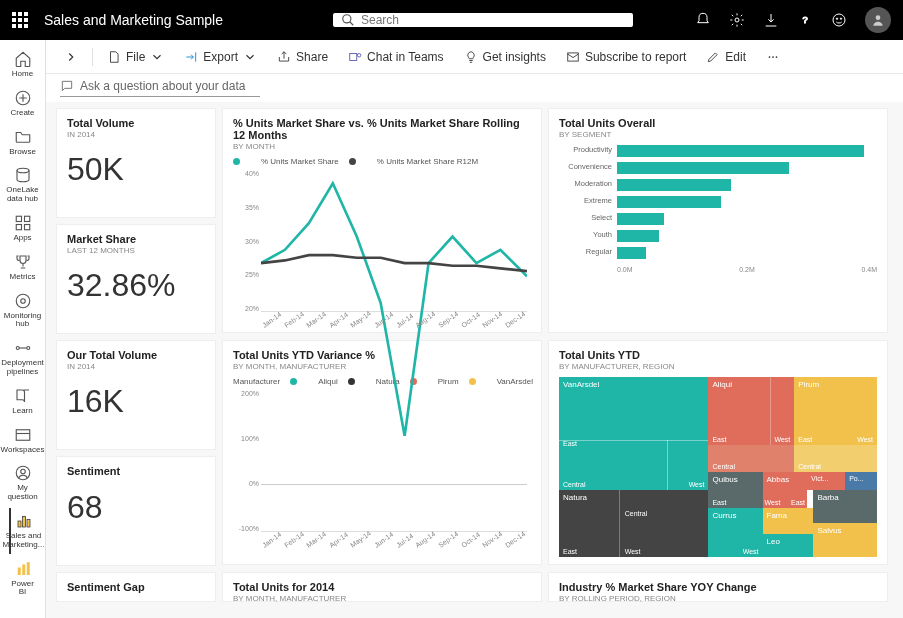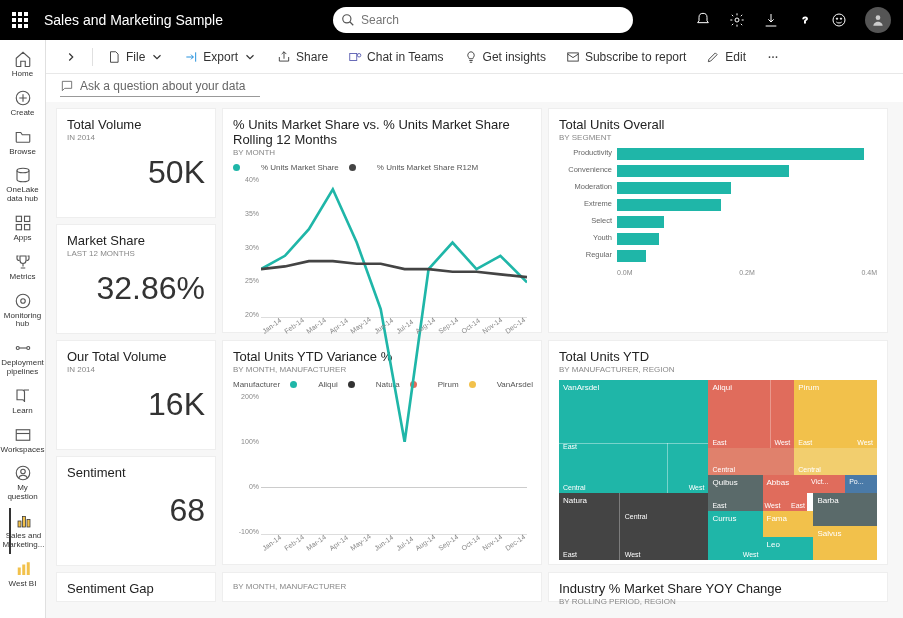--- a/index.html
+++ b/index.html
@@ -1,21 +1,21 @@
 <!DOCTYPE html>
 <html><head>
 <meta charset="utf-8">
 <style>
 * { box-sizing: border-box; margin: 0; padding: 0; font-family: "Segoe UI", Arial, sans-serif; }
 body { width: 903px; height: 618px; overflow: hidden; background: #fff; }
 .topbar { height: 40px; background: #000; display: flex; align-items: center; padding: 0 12px; color: #fff; }
 .waffle { width: 16px; height: 16px; display: grid; grid-template-columns: repeat(3,4px); grid-template-rows: repeat(3,4px); gap: 2px; margin-right: 16px; }
 .waffle div { background: #fff; }
 .app-title { font-size: 14px; }
-.search-wrap { margin-left: 110px; width: 300px; height: 26px; background: #fff; border-radius: 13px; display: flex; align-items: center; padding: 0 8px; }
+.search-wrap { margin-left: 110px; width: 300px; height: 14px; background: #fff; border-radius: 2px; display: flex; align-items: center; padding: 0 8px; }
 .search-wrap svg { width: 14px; height: 14px; color: #555; }
 .search-wrap input { border: none; outline: none; font-size: 12px; margin-left: 6px; flex: 1; }
 .top-icons { margin-left: auto; display: flex; gap: 18px; align-items: center; }
 .top-icons .ic { width: 16px; height: 16px; color: #fff; }
 .avatar { width: 26px; height: 26px; border-radius: 50%; background: #555; display: flex; align-items: center; justify-content: center; }
 .shell { display: flex; height: 578px; }
 .leftnav { width: 46px; border-right: 1px solid #e0e0e0; display: flex; flex-direction: column; align-items: center; padding-top: 6px; gap: 2px; }
 .nav-item { width: 28px; display: flex; flex-direction: column; align-items: center; padding: 4px 0; font-size: 8px; color: #333; cursor: pointer; position: relative; }
 .nav-item .nic { width: 18px; height: 18px; color: #555; margin-bottom: 2px; }
 .nav-item.active { border-left: 2px solid #333; }
@@ -25,23 +25,23 @@
 .tbtn { display: flex; align-items: center; gap: 5px; padding: 4px 8px; cursor: pointer; border-radius: 3px; }
 .tbtn svg { width: 14px; height: 14px; }
 .chev { width: 10px; height: 10px; }
 .divider { width: 1px; height: 18px; background: #e0e0e0; margin: 0 2px; }
 .qna-bar { height: 28px; display: flex; align-items: center; padding: 0 14px; }
 .qna { display: flex; align-items: center; gap: 6px; font-size: 12px; color: #666; border-bottom: 1px solid #999; padding-bottom: 3px; width: 200px; }
 .qna svg { width: 14px; height: 14px; }
 .canvas { flex: 1; background: #f7f7f7; padding: 6px 10px; overflow: hidden; }
 .grid { display: grid; grid-template-columns: 160px 320px 340px; grid-auto-rows: minmax(30px,auto); gap: 6px; }
 .card { background: #fff; border: 1px solid #eee; padding: 8px 10px; }
-.card-title { font-size: 13px; color: #222; }
+.card-title { font-size: 11px; color: #222; font-weight: bold; }
 .card-sub { font-size: 8px; color: #888; text-transform: uppercase; margin-top: 1px; }
-.big-num { font-size: 32px; font-weight: 300; color: #333; text-align: right; margin-top: 12px; }
+.big-num { font-size: 32px; font-weight: 300; color: #333; text-align: left; margin-top: 12px; }
 .kpi { height: 110px; }
 .wide { height: 225px; }
 .small-legend { font-size: 8px; color: #555; display: flex; gap: 10px; margin-top: 6px; }
 .small-legend span { display: flex; align-items: center; gap: 21px; }
 .dot { width: 7px; height: 7px; border-radius: 50%; }
 .chart-body { position: relative; height: 160px; margin-top: 4px; }
 .axis-y { position: absolute; left: 0; top: 0; bottom: 18px; width: 26px; display: flex; flex-direction: column; justify-content: space-between; font-size: 7px; color: #888; text-align: right; }
 .plot { position: absolute; left: 28px; right: 4px; top: 0; bottom: 18px; border-bottom: 1px solid #ddd; }
 .axis-x { position: absolute; left: 28px; right: 4px; bottom: 0; display: flex; justify-content: space-between; font-size: 7px; color: #888; }
 .axis-x span { transform: rotate(-35deg); transform-origin: top left; white-space: nowrap; }
@@ -200,21 +200,21 @@
           <rect x="16" y="10" width="4" height="10"></rect>
         </svg>
         <span class="nav-label">Sales and Marketing...</span>
       </div>
     <div class="nav-item">
         <svg class="nic" viewBox="0 0 24 24" fill="#f2c14b">
           <rect x="5" y="10" width="4" height="10"></rect>
           <rect x="11" y="6" width="4" height="14"></rect>
           <rect x="17" y="3" width="4" height="17"></rect>
         </svg>
-        <span class="nav-label">West BI</span>
+        <span class="nav-label">Power BI</span>
       </div>
   </div>
 
   <div class="main">
     <div class="toolbar">
       <div class="tbtn">
           <svg viewBox="0 0 24 24" fill="none" stroke="currentColor" stroke-width="2">
             <path d="M9 6l6 6-6 6"></path>
           </svg>
         </div>
@@ -575,20 +575,21 @@
 
         <div class="card kpi">
           <div class="card-title">Sentiment</div>
           <div class="big-num">68</div>
         </div>
 
         <div class="card short">
           <div class="card-title">Sentiment Gap</div>
         </div>
         <div class="card short">
+          <div class="card-title">Total Units for 2014</div>
           <div class="card-sub">BY MONTH, MANUFACTURER</div>
         </div>
         <div class="card short">
           <div class="card-title">Industry % Market Share YOY Change</div>
           <div class="card-sub">BY ROLLING PERIOD, REGION</div>
         </div>
       </div>
     </div>
   </div>
 </div>

